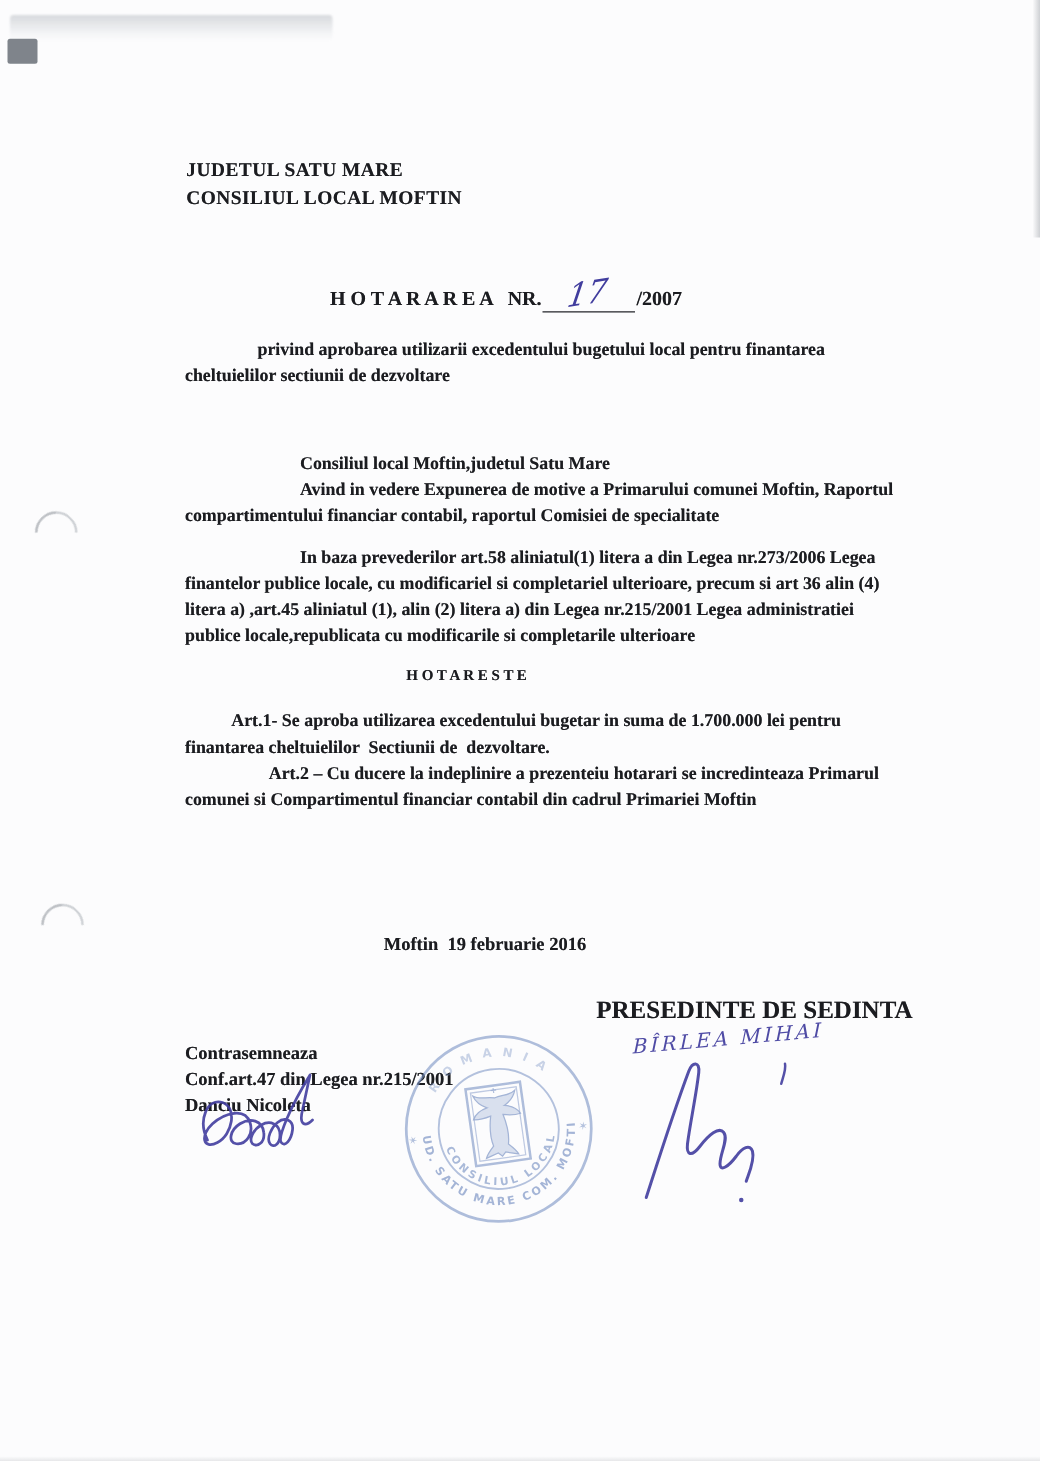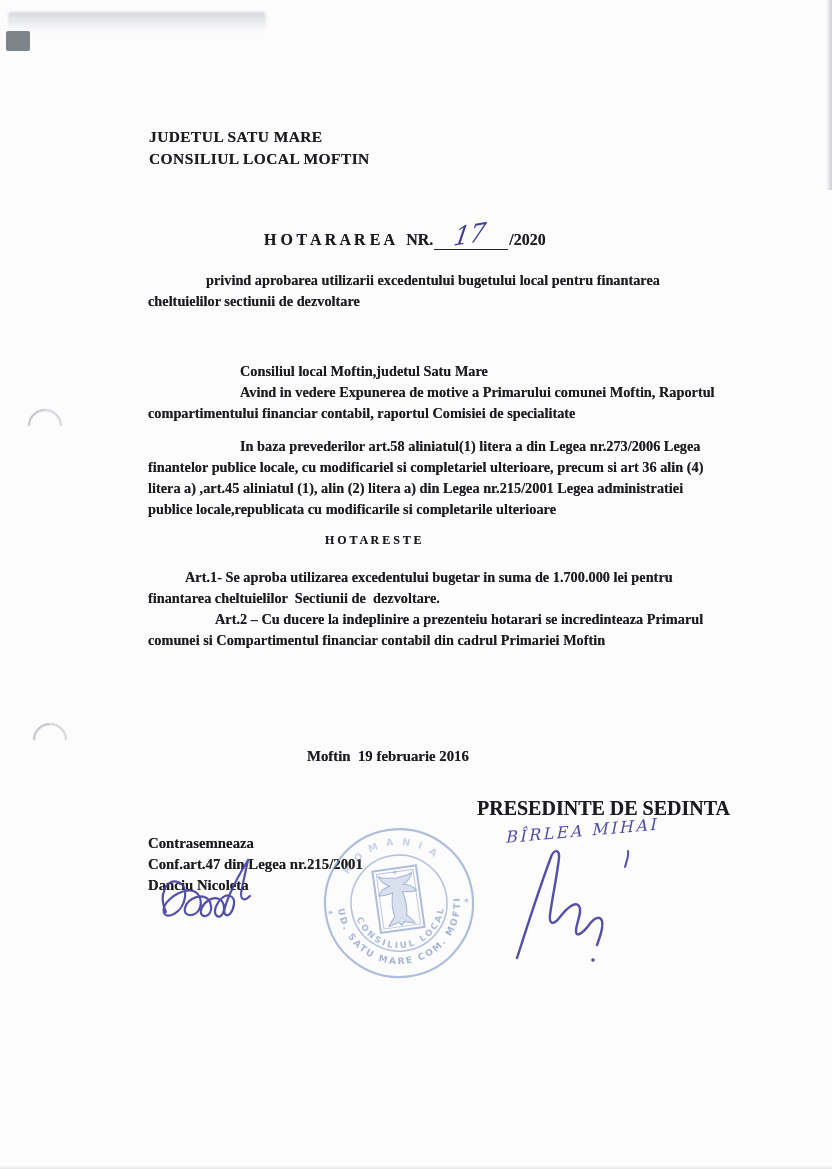--- a/index.html
+++ b/index.html
@@ -93,21 +93,21 @@
 <div class="abs doc-text" id="header">
   <div>JUDETUL SATU MARE</div>
   <div>CONSILIUL LOCAL MOFTIN</div>
 </div>
 
 <div class="abs doc-text" id="title-row">
   <span>H O T A R A R E A   NR.</span>
   <span class="num-underline">
     <span class="handwritten-number">17</span>
   </span>
-  <span>/2020</span>
+  <span>/2007</span>
 </div>
 
 <div class="abs doc-text bodyblock" id="subject">
   <div class="line ind-58">privind aprobarea utilizarii excedentului bugetului local pentru finantarea</div>
   <div class="line">cheltuielilor sectiunii de dezvoltare</div>
 </div>
 
 <div class="abs doc-text" id="p1">
   <div class="line">Consiliul local Moftin,judetul Satu Mare</div>
 </div>

